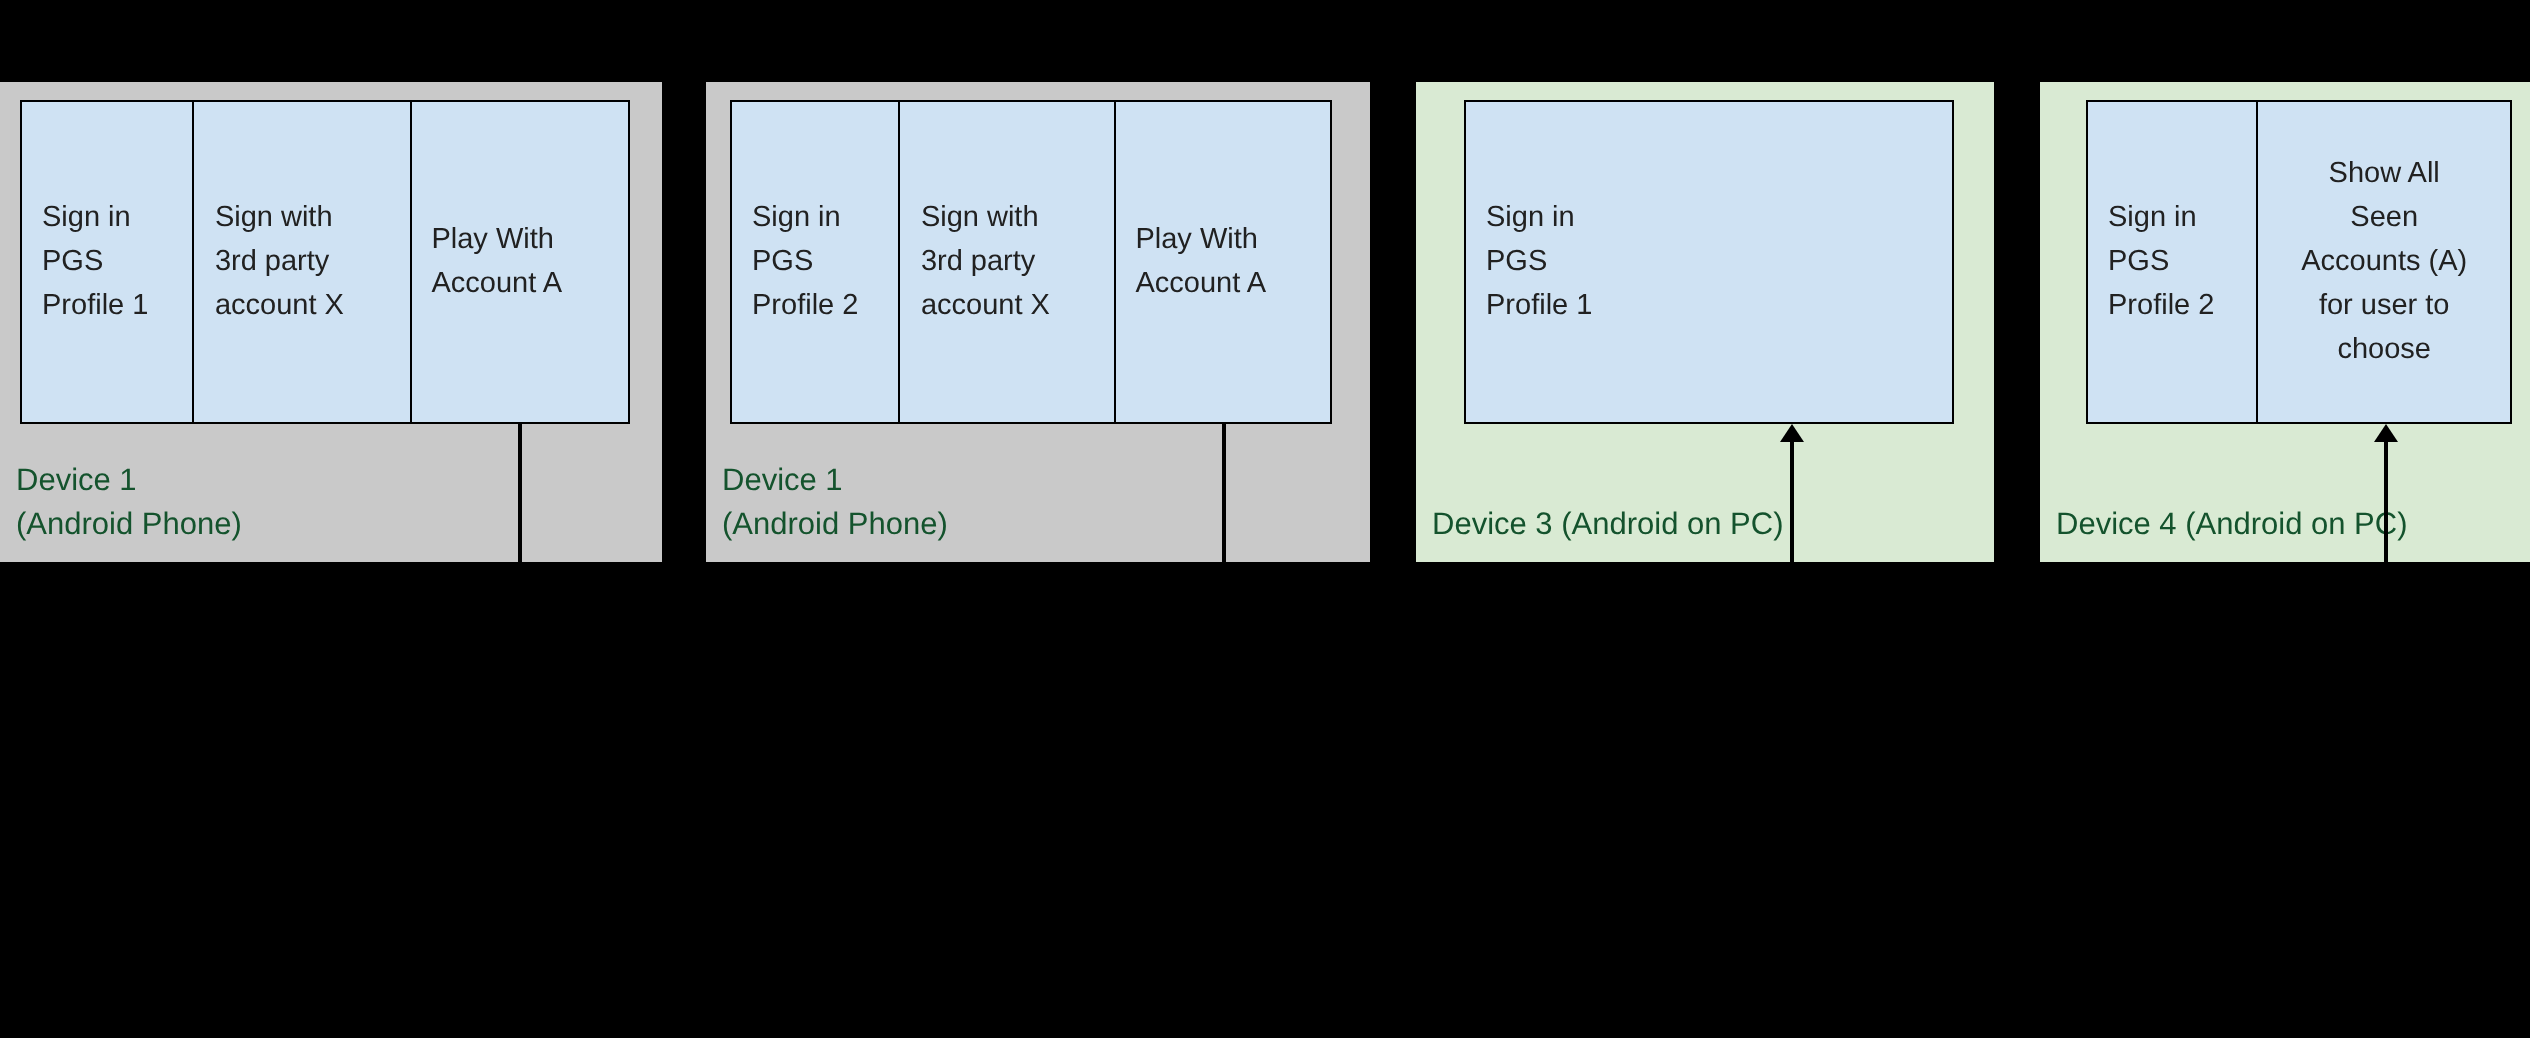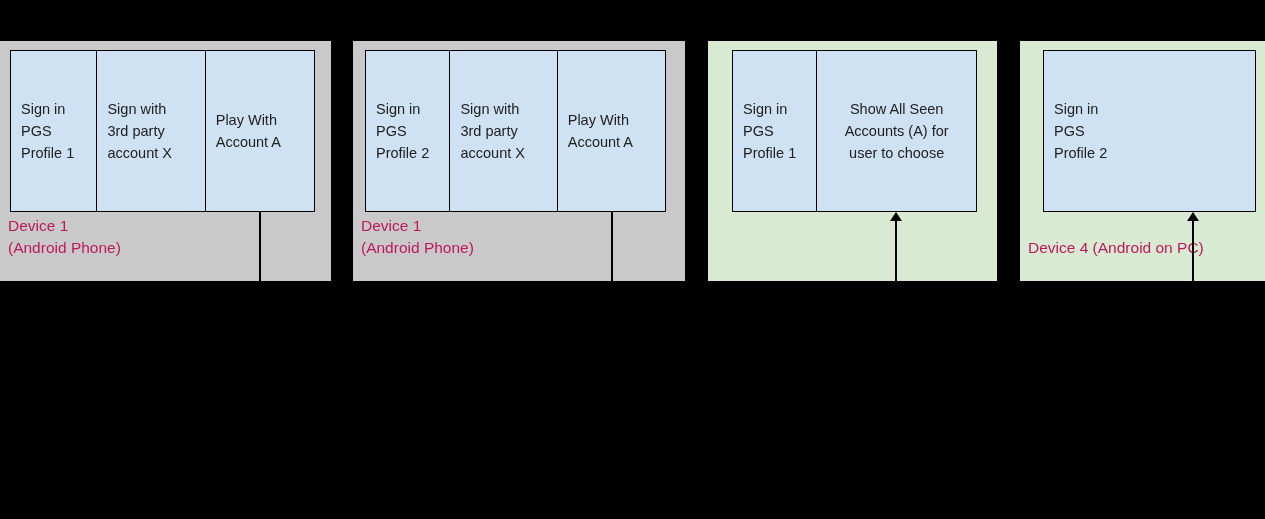--- a/index.html
+++ b/index.html
@@ -47,25 +47,25 @@
     color: #212121;
   }
   .flow-cell.left   { justify-content: flex-start; }
   .flow-cell.left .cell-text { text-align: left; padding-left: 10px; padding-right: 4px; }
   .flow-cell.center { justify-content: center; }
   .flow-cell.center .cell-text { text-align: center; padding: 0 4px; }
 
   .device-label {
     position: absolute;
     left: 8px;
-    bottom: 22px;
+    bottom: 7px;
     font-size: 15.5px;
     line-height: 22px;
     white-space: pre-line;
-    color: #be185d;
+    color: #14532d;
     z-index: 1;
   }
   .connector-line {
     position: absolute;
     width: 2px;
     background: #000;
     z-index: 2;
   }
   .plain-line { top: 171px; height: 69px; }
   .arrow-line { top: 178px; height: 62px; }
@@ -160,36 +160,39 @@
 (Android Phone)</div>
   </div>
 
   <div class="card pc" id="card3">
     <div class="flow-table">
       <div class="flow-cell left c0">
         <span class="cell-text">Sign in
 PGS
 Profile 1</span>
       </div>
-      <div class="flow-cell center c1">
-        <span class="cell-text">Show All Seen
-Accounts (A) for
-user to choose</span>
-      </div>
     </div>
     <div class="connector-line arrow-line"></div>
     <div class="arrow-head"></div>
+    <div class="device-label">Device 3 (Android on PC)</div>
   </div>
 
   <div class="card pc" id="card4">
     <div class="flow-table">
       <div class="flow-cell left c0">
         <span class="cell-text">Sign in
 PGS
 Profile 2</span>
+      </div>
+      <div class="flow-cell center c1">
+        <span class="cell-text">Show All
+Seen
+Accounts (A)
+for user to
+choose</span>
       </div>
     </div>
     <div class="connector-line arrow-line"></div>
     <div class="arrow-head"></div>
     <div class="device-label">Device 4 (Android on PC)</div>
   </div>
 
 </div>
 
 </body></html>

